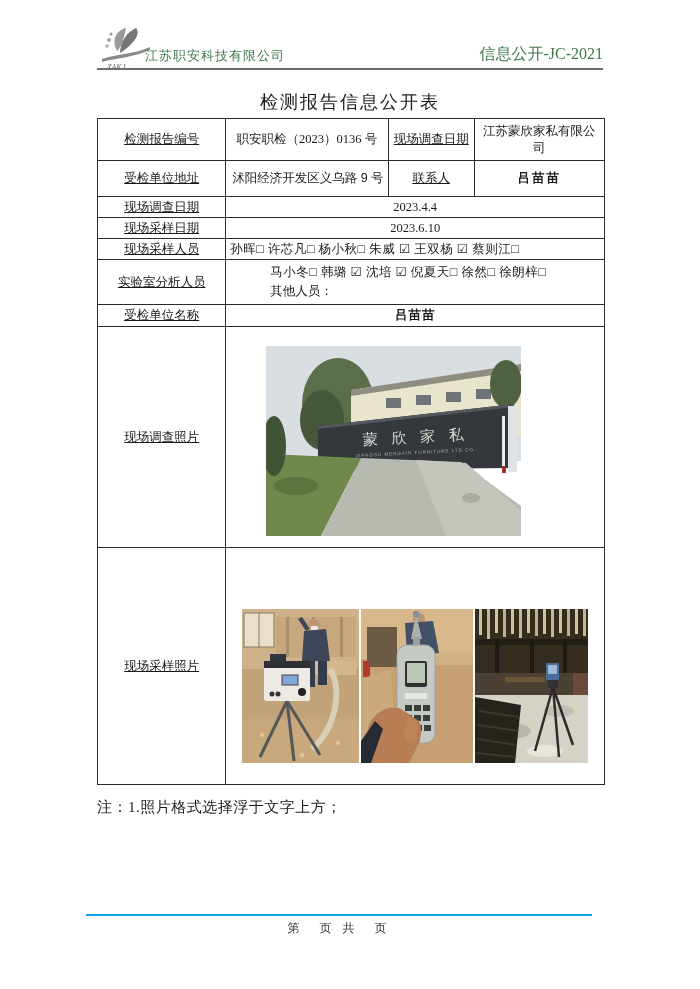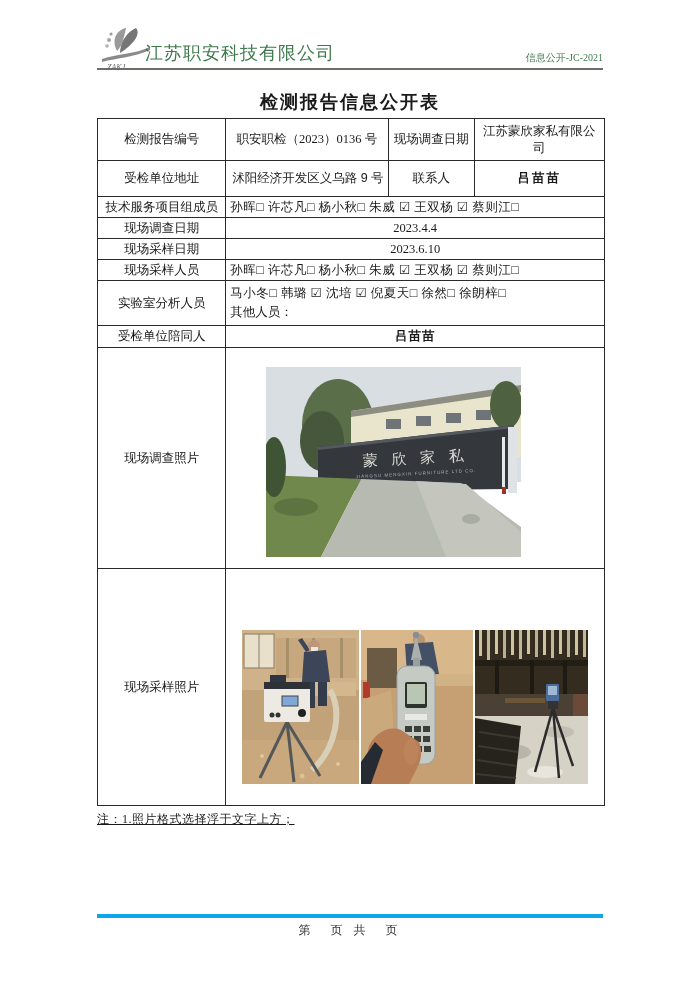--- a/index.html
+++ b/index.html
@@ -4,52 +4,52 @@
 <style>
   * { margin:0; padding:0; box-sizing:border-box; }
   html,body { background:#ffffff; }
   body { font-family:"Liberation Serif","DejaVu Serif",serif; color:#1a1a1a; }
   .page { position:relative; width:700px; height:989px; background:#fff; margin:0 auto; overflow:hidden; }
 
   
   .header { position:absolute; left:97px; top:28px; width:506px; height:42px;
             border-bottom:2px solid #6b6f68; }
   .logo { position:absolute; left:0; top:-2px; }
-  .company { position:absolute; left:48px; bottom:3px; font-size:18px; color:#3e7a4c; letter-spacing:1px; }
-  .doccode { position:absolute; right:0; bottom:3px; font-size:10px; color:#3e7a4c; }
+  .company { position:absolute; left:48px; bottom:3px; font-size:13px; color:#3e7a4c; letter-spacing:1px; }
+  .doccode { position:absolute; right:0; bottom:3px; font-size:16px; color:#3e7a4c; }
 
   
   .main { position:absolute; left:97px; top:90px; width:506px; }
-  .title { text-align:center; font-size:18px; font-weight:bold; letter-spacing:2px; height:24px; line-height:24px; margin-bottom:4px; }
+  .title { text-align:center; font-size:18px; font-weight:normal; letter-spacing:2px; height:24px; line-height:24px; margin-bottom:4px; }
 
   
   table.form { border-collapse:collapse; width:508px; table-layout:fixed; }
   table.form td { border:1px solid #2a2a2a; font-size:12.5px; padding:1px 4px; vertical-align:middle; }
-  td.lbl { text-align:center; }
+  td.lbl { text-align:center;text-decoration:underline; }
   td.ctr { text-align:center; }
   td.lft { text-align:left; padding-left:7px; }
   .r-top { height:42px; }
   .r-addr { height:36px; }
   .r-thin { height:21px; }
   .r-lab { height:45px; }
   .r-escort { height:22px; }
   .addr-val { font-family:"Liberation Sans","DejaVu Sans",sans-serif; font-size:15px; text-align:right; }
   .contact-val { font-weight:bold; font-size:17px; text-align:center; letter-spacing:2px; }
   .escort-val { font-weight:bold; font-size:14px; text-align:center; letter-spacing:1px; }
   .members { letter-spacing:0.5px; }
-  .lab-lines div { line-height:19px; }
+  .lab-lines div { line-height:19px;margin-left:40px; }
 
   .photo-cell { vertical-align:top; }
   .survey-photo-wrap { margin:7px 0 0 36px; width:255px; height:190px; }
   .sampling-photos-wrap { margin:40px 0 0 12px; display:flex; gap:2px; }
   svg { display:block; }
 
   
-  .note { margin-top:5px; font-size:12px; letter-spacing:0.5px;text-decoration:underline; }
-  .footer { position:absolute; left:97px; top:914px; width:506px; border-top:4px solid #0ea5e9; }
+  .note { margin-top:13px; font-size:15px; letter-spacing:0.5px; }
+  .footer { position:absolute; left:86px; top:914px; width:506px; border-top:2px solid #0ea5e9; }
   .pagenum { text-align:center; font-size:12px; margin-top:4px; letter-spacing:4px; color:#333; }
 </style>
 </head>
 <body>
 
 <div class="page">
 
   <div class="header">
     <svg class="logo" width="58" height="46" viewBox="0 0 58 46">
       <path d="M20 25 C13 12, 22 3, 29 2 C27 12, 25 20, 20 25 Z" fill="#9a9a9a"></path>
@@ -83,24 +83,20 @@
         <td class="ctr">江苏蒙欣家私有限公司</td>
       </tr>
 
       <tr class="r-addr">
         <td class="lbl">受检单位地址</td>
         <td class="addr-val">沭阳经济开发区义乌路 9 号</td>
         <td class="lbl">联系人</td>
         <td class="contact-val">吕苗苗</td>
       </tr>
 
-      <tr class="r-thin">
-        <td class="lbl">技术服务项目组成员</td>
-        <td class="lft members" colspan="3">孙晖□  许芯凡□  杨小秋□  朱威 ☑  王双杨 ☑  蔡则江□</td>
-      </tr>
 
       <tr class="r-thin">
         <td class="lbl">现场调查日期</td>
         <td class="ctr" colspan="3">2023.4.4</td>
       </tr>
 
 
       <tr class="r-thin">
         <td class="lbl">现场采样日期</td>
         <td class="ctr" colspan="3">2023.6.10</td>
@@ -115,21 +111,21 @@
         <td class="lbl">实验室分析人员</td>
         <td class="lft" colspan="3">
           <div class="lab-lines">
             <div class="members">马小冬□  韩璐 ☑  沈培 ☑  倪夏天□  徐然□  徐朗梓□</div>
             <div>其他人员：</div>
           </div>
         </td>
       </tr>
 
       <tr class="r-escort">
-        <td class="lbl">受检单位陪同人</td>
+        <td class="lbl">受检单位名称</td>
         <td class="escort-val" colspan="3">吕苗苗</td>
       </tr>
 
       <tr style="height:221px">
         <td class="lbl">现场调查照片</td>
         <td class="photo-cell" colspan="3">
           <div class="survey-photo-wrap">
             <svg width="255" height="190" viewBox="0 0 255 190">
               <rect x="0" y="0" width="255" height="115" fill="#d8dee2"></rect>
               <ellipse cx="72" cy="58" rx="36" ry="46" fill="#5a6e4a"></ellipse>

